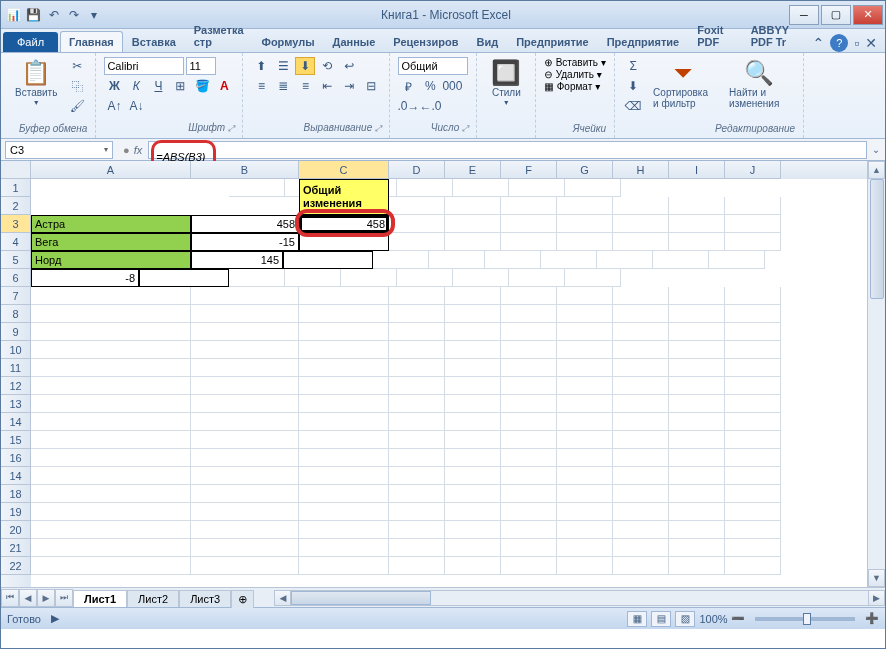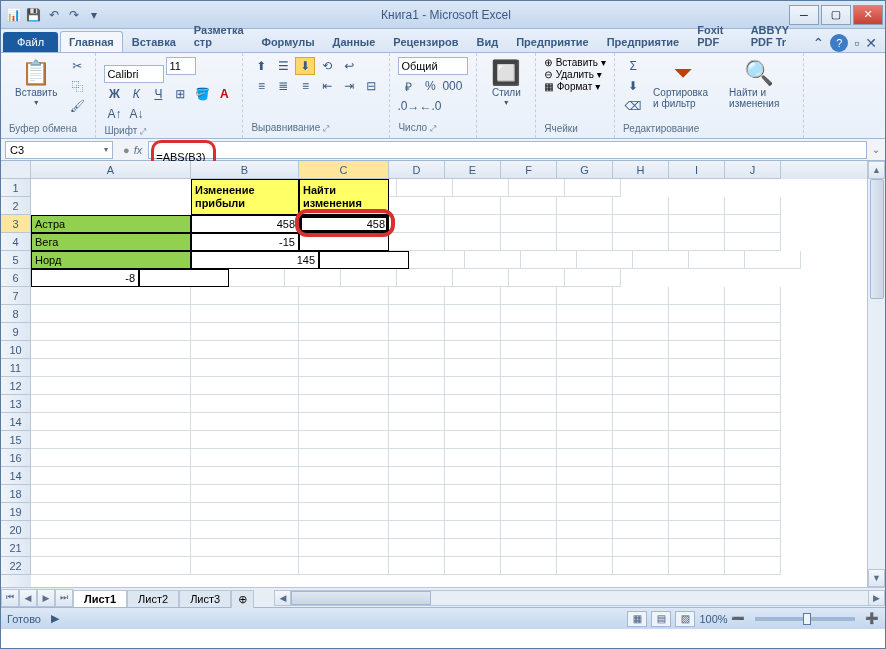--- a/index.html
+++ b/index.html
@@ -20,38 +20,38 @@
 .tab { padding: 4px 8px; font-size: 11px; color: #3b5a82; cursor: pointer; border: 1px solid transparent; border-bottom: none; font-weight: bold; }
 .tab.active { background: #f3f6fb; border-color: #a0b8d6; border-radius: 3px 3px 0 0; }
 .tab-right { margin-left: auto; display: flex; gap: 6px; padding-right: 8px; align-items: center; }
 .help-icon { width: 18px; height: 18px; background: #3d7bc5; border-radius: 50%; color: #fff; font-size: 11px; display: flex; align-items: center; justify-content: center; cursor: pointer; }
 .icon-btn-sm { font-size: 14px; color: #3b5a82; cursor: pointer; }
 
 
 .ribbon { height: 86px; background: linear-gradient(#f3f6fb, #e8f0fa); border-bottom: 1px solid #a0b8d6; display: flex; }
 .ribbon-group { border-right: 1px dashed #c0cfdf; padding: 4px 8px; display: flex; flex-direction: column; }
 .group-content { flex: 1; display: flex; align-items: flex-start; gap: 4px; }
-.group-label { font-size: 10px; color: #5a6f8a; text-align: left; padding-top: 2px; }
+.group-label { font-size: 10px; color: #5a6f8a; text-align: right; padding-top: 2px; font-style: italic; }
 .big-btn { display: flex; flex-direction: column; align-items: center; padding: 2px 6px; cursor: pointer; font-size: 10px; color: #3b5a82; }
 .big-btn .icon { font-size: 24px; }
 .small-icons { display: flex; flex-direction: column; gap: 2px; }
 .small-icons-row { display: flex; gap: 2px; }
 .ribbon-icon { width: 20px; height: 18px; display: flex; align-items: center; justify-content: center; font-size: 12px; cursor: pointer; color: #3b5a82; }
 .ribbon-icon.highlight { background: #ffd968; border: 1px solid #d8a830; }
 .font-select { font-size: 11px; height: 18px; border: 1px solid #a0b8d6; padding: 0 2px; }
 .dialog-launcher { font-size: 8px; color: #5a6f8a; cursor: pointer; align-self: flex-end; }
 
 
 .formula-bar { height: 22px; border-bottom: 1px solid #a0b8d6; display: flex; align-items: center; background: #f0f3f8; }
 .name-box { width: 108px; height: 18px; border: 1px solid #a0b8d6; background: #fff; margin: 0 4px; font-size: 11px; padding: 0 4px; display: flex; align-items: center; justify-content: space-between; }
 .name-box .caret { font-size: 8px; color: #666; }
 .fx-icons { display: flex; gap: 4px; padding: 0 6px; font-size: 11px; color: #5a6f8a; }
 .fx-icons span { cursor: pointer; }
 .formula-input-wrap { flex: 1; height: 18px; background: #fff; border: 1px solid #a0b8d6; display: flex; align-items: center; padding: 0 4px; font-size: 11px; position: relative; }
-.formula-highlight { position: absolute; left: 2px; top: -2px; border: 3px solid #d83030; border-radius: 10px; padding: 0 8px 2px 2px; height: 36px; display: flex; align-items: center; }
+.formula-highlight { position: absolute; left: 2px; top: -2px; border: 3px solid #d83030; border-radius: 10px; padding: 0 8px 2px 2px; height: 36px; display: flex; align-items: center; font-style: italic; }
 .formula-expand { width: 18px; display: flex; align-items: center; justify-content: center; color: #5a6f8a; cursor: pointer; font-size: 10px; }
 
 
 .grid-area { position: relative; height: 426px; overflow: hidden; }
 .grid-corner { position: absolute; left: 0; top: 0; width: 30px; height: 18px; background: #e8eef6; border-right: 1px solid #b8c6d8; border-bottom: 1px solid #b8c6d8; }
 .col-headers { position: absolute; left: 30px; top: 0; right: 18px; height: 18px; display: flex; background: linear-gradient(#f0f4fa, #dde7f2); }
 .col-h { border-right: 1px solid #b8c6d8; border-bottom: 1px solid #b8c6d8; text-align: center; font-size: 11px; color: #3b5a82; cursor: pointer; line-height: 18px; }
 .col-h.sel { background: #ffe699; }
 .row-headers { position: absolute; left: 0; top: 18px; width: 30px; bottom: 0; background: linear-gradient(90deg, #f0f4fa, #dde7f2); }
 .row-h { height: 18px; border-bottom: 1px solid #b8c6d8; border-right: 1px solid #b8c6d8; text-align: center; font-size: 11px; color: #3b5a82; cursor: pointer; line-height: 18px; }
@@ -145,21 +145,21 @@
         <div class="ribbon-icon">⿻</div>
         <div class="ribbon-icon">🖌</div>
       </div>
     </div>
     <div class="group-label">Буфер обмена</div>
   </div>
 
   <div class="ribbon-group">
     <div class="group-content" style="flex-direction:column;gap:2px">
       <div style="display:flex;gap:2px">
-        <input class="font-select" style="width: 60px; margin-top: 8px;" value="Calibri">
+        <input class="font-select" style="width: 80px;" value="Calibri">
         <input class="font-select" style="width: 30px;" value="11">
       </div>
       <div class="small-icons-row">
         <div class="ribbon-icon">
             <b>Ж</b>
           </div>
         <div class="ribbon-icon">
             <i>К</i>
           </div>
         <div class="ribbon-icon">
@@ -354,21 +354,21 @@
         <div class="cell" style="width: 56px;"></div>
         <div class="cell" style="width: 56px;"></div>
         <div class="cell" style="width: 56px;"></div>
         <div class="cell" style="width: 56px;"></div>
         <div class="cell" style="width: 56px;"></div>
         <div class="cell" style="width: 56px;"></div>
         <div class="cell" style="width: 56px;"></div>
       </div>
       <div class="cell-row">
         <div class="cell hdr-green" style="width: 160px;">Норд</div>
-        <div class="cell bordered r" style="width: 128px; text-align: center;">145</div>
+        <div class="cell bordered r" style="width: 92px; text-align: center;">145</div>
         <div class="cell bordered r" style="width: 90px;"></div>
         <div class="cell" style="width: 56px;"></div>
         <div class="cell" style="width: 56px;"></div>
         <div class="cell" style="width: 56px;"></div>
         <div class="cell" style="width: 56px;"></div>
         <div class="cell" style="width: 56px;"></div>
         <div class="cell" style="width: 56px;"></div>
         <div class="cell" style="width: 56px;"></div>
       </div>
       <div class="cell-row">
@@ -567,22 +567,21 @@
         <div class="cell" style="width: 108px;"></div>
         <div class="cell" style="width: 90px;"></div>
         <div class="cell" style="width: 56px;"></div>
         <div class="cell" style="width: 56px;"></div>
         <div class="cell" style="width: 56px;"></div>
         <div class="cell" style="width: 56px;"></div>
         <div class="cell" style="width: 56px;"></div>
         <div class="cell" style="width: 56px;"></div>
         <div class="cell" style="width: 56px;"></div>
       </div>
-      <div class="cell hdr-yellow c" style="position: absolute; left: 160px; top: 0px; width: 108px; height: 36px; white-space: normal; line-height: 1.2;">Изменение прибыли</div>
-      <div class="cell hdr-yellow c" style="position: absolute; left: 268px; top: 0px; width: 90px; height: 36px; white-space: normal; line-height: 1.2;">Найти изменения</div>
+      <div class="cell hdr-yellow c" style="position: absolute; left: 268px; top: 0px; width: 90px; height: 36px; white-space: normal; line-height: 1.2;">Общий изменения</div>
     </div>
 
   <div class="cell-selected" style="left:298px; top:54px; width:90px; height:18px;"></div>
   <div class="red-ring" style="left:294px; top:48px; width:100px; height:28px;"></div>
 
   <div class="vscroll">
     <div class="vscroll-btn">▲</div>
     <div class="vscroll-thumb"></div>
     <div class="vscroll-btn" style="position:absolute;bottom:0;width:100%">▼</div>
   </div>

